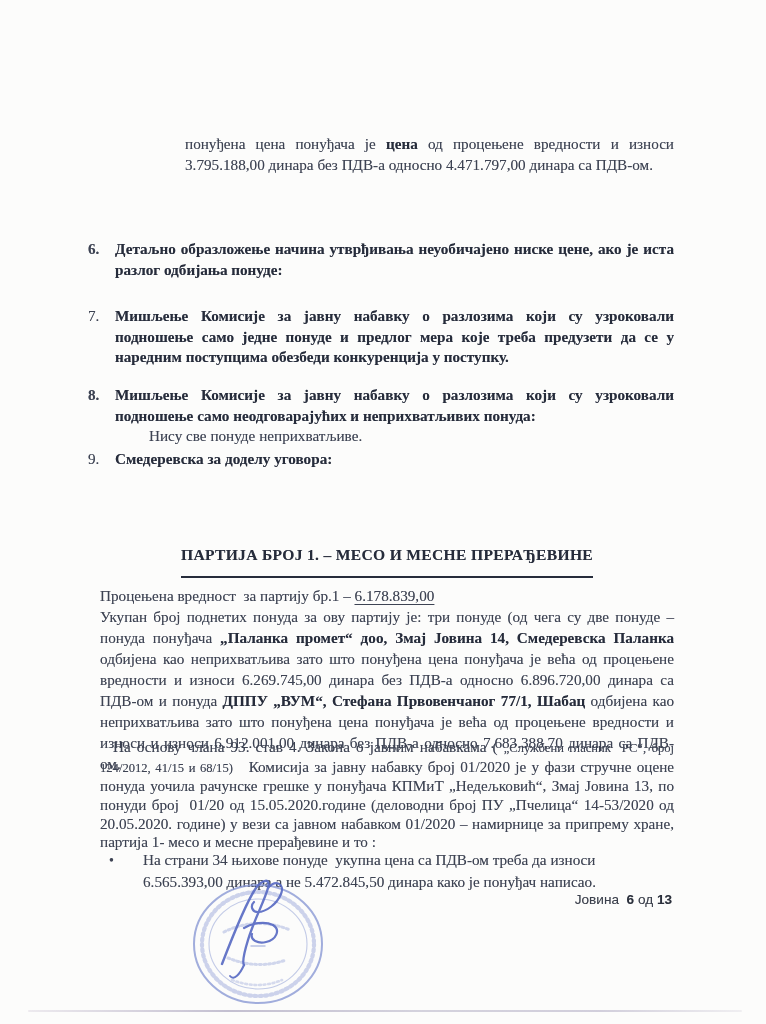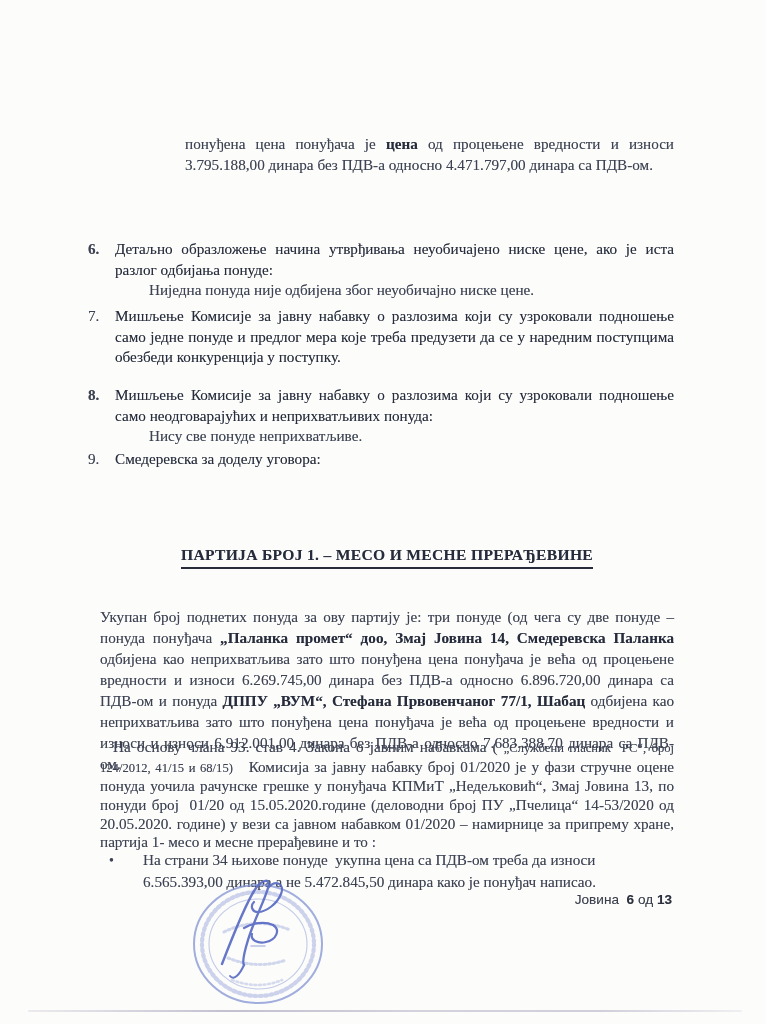--- a/index.html
+++ b/index.html
@@ -24,31 +24,31 @@
   }
   .runs{white-space:pre-wrap;}
   .abs{position:absolute;}
   b,strong,.bold{font-weight:bold;color:var(--ink-bold);}
 
   .intro{left:185px;top:118px;width:489px;line-height:21px;text-align:justify;}
 
   .num-item{left:88px;width:586px;line-height:20.5px;display:flex;}
   .num-item .num{flex:0 0 27px;color:var(--ink);}
   .num-item .body{flex:1;}
-  .num-item .title{font-weight:normal;color:var(--ink-bold);text-align:justify;}
+  .num-item .title{font-weight:bold;color:var(--ink-bold);text-align:justify;}
   .num-item .answer{margin-left:34px;text-align:left;}
   .num-light{color:#6a6f7d;}
 
   .section-heading{left:100px;top:546px;width:574px;text-align:center;}
   .section-heading .hd{
     display:inline-block;
     font-weight:bold;color:var(--ink-bold);
     font-size:15.6px;letter-spacing:.3px;
     border-bottom:2px solid var(--ink-bold);
-    padding-bottom:3px;
+    padding-bottom:12px;
   }
   .estimated{left:100px;top:570px;width:574px;line-height:21px;}
   .underlined{text-decoration:underline;text-underline-offset:3px;}
 
   .offers{left:100px;top:591px;width:574px;line-height:21px;text-align:justify;}
   .law{left:100px;top:723px;width:574px;line-height:18.6px;text-align:justify;text-indent:13px;}
   .law .gazette{font-size:12.6px;}
 
   .bullet-row{left:109px;top:849px;width:563px;line-height:21.5px;display:flex;}
   .bullet-row .marker{flex:0 0 34px;font-size:14px;padding-top:1px;}
@@ -76,21 +76,20 @@
 <body>
 
 <div class="page">
 
   <p class="abs intro runs"><span>понуђена цена понуђача је </span><span class="bold">цена</span><span> од процењене вредности и износи 3.795.188,00 динара без ПДВ-а односно 4.471.797,00 динара са ПДВ-ом.</span></p>
 
   <div class="abs num-item" style="top:239px">
     <div class="num bold">6.</div>
     <div class="body">
       <div class="title runs">Детаљно образложење начина утврђивања неуобичајено ниске цене, ако је иста разлог одбијања понуде:</div>
-      <div class="answer runs">Ниједна понуда није одбијена због неуобичајно ниске цене.</div>
     </div>
   </div>
 
   <div class="abs num-item" style="top:306px">
     <div class="num num-light">7.</div>
     <div class="body">
       <div class="title runs">Мишљење Комисије за јавну набавку о разлозима који су узроковали подношење само једне понуде и предлог мера које треба предузети да се у наредним поступцима обезбеди конкуренција у поступку.</div>
     </div>
   </div>
 
@@ -106,20 +105,21 @@
     <div class="num num-light">9.</div>
     <div class="body">
       <div class="title runs">Смедеревска за доделу уговора:</div>
     </div>
   </div>
 
   <div class="abs section-heading">
     <span class="hd">ПАРТИЈА БРОЈ 1. – МЕСО И МЕСНЕ ПРЕРАЂЕВИНЕ</span>
   </div>
 
+  <p class="abs estimated runs"><span>Процењена вредност  за партију бр.1 – </span><span class="underlined">6.178.839,00</span></p>
 
   <p class="abs offers runs"><span>Укупан број поднетих понуда за ову партију је: три понуде (од чега су две понуде – понуда понуђача </span><span class="bold">„Паланка промет“ доо, Змај Јовина 14, Смедеревска Паланка</span><span>  одбијена као неприхватљива зато што понуђена цена понуђача је већа од процењене вредности и износи 6.269.745,00 динара без ПДВ-а односно 6.896.720,00 динара са ПДВ-ом и понуда </span><span class="bold">ДППУ „ВУМ“, Стефана Првовенчаног 77/1, Шабац</span><span> одбијена као неприхватљива зато што понуђена цена понуђача је већа од процењене вредности и износи и износи 6.912.001,00 динара без ПДВ-а односно 7.683.388,70 динара са ПДВ-ом.</span></p>
 
   <p class="abs law runs"><span>На основу члана 93. став 4. Закона о јавним набавкама ( </span><span class="gazette">„Службени гласник  РС“, број 124/2012, 41/15 и 68/15)</span><span>   Комисија за јавну набавку број 01/2020 је у фази стручне оцене понуда уочила рачунске грешке у понуђача КПМиТ „Недељковић“, Змај Јовина 13, по понуди број  01/20 од 15.05.2020.године (деловодни број ПУ „Пчелица“ 14-53/2020 од 20.05.2020. године) у вези са јавном набавком 01/2020 – намирнице за припрему хране, партија 1- месо и месне прерађевине и то :</span></p>
 
   <div class="abs bullet-row">
     <div class="marker">•</div>
     <div class="btext runs">На страни 34 њихове понуде  укупна цена са ПДВ-ом треба да износи 6.565.393,00 динара а не 5.472.845,50 динара како је понуђач написао.</div>
   </div>
 

